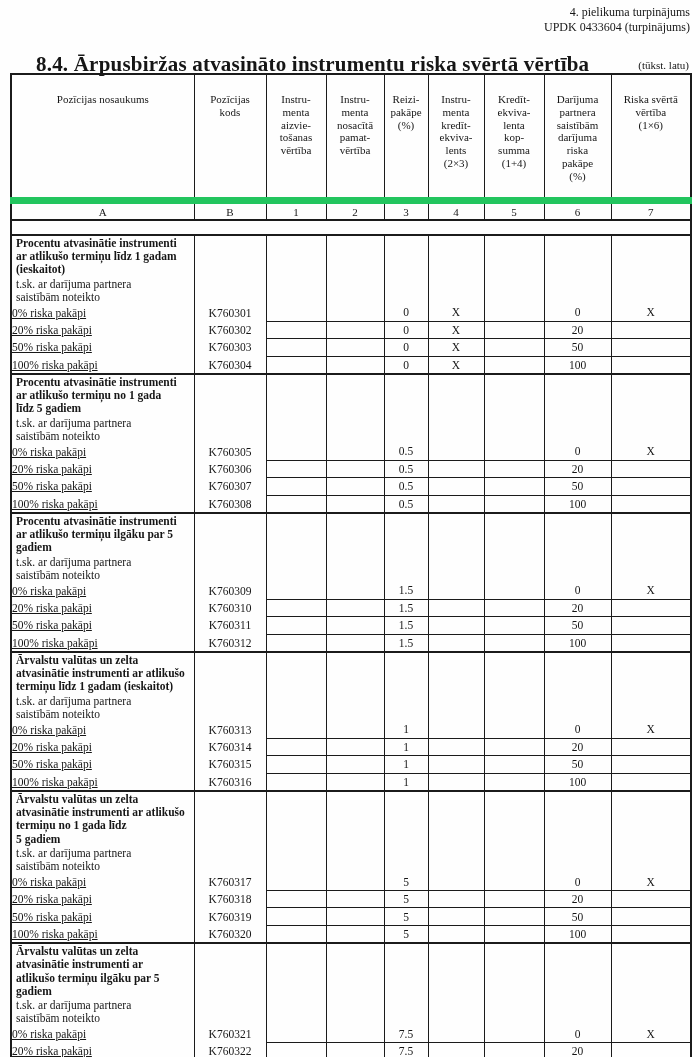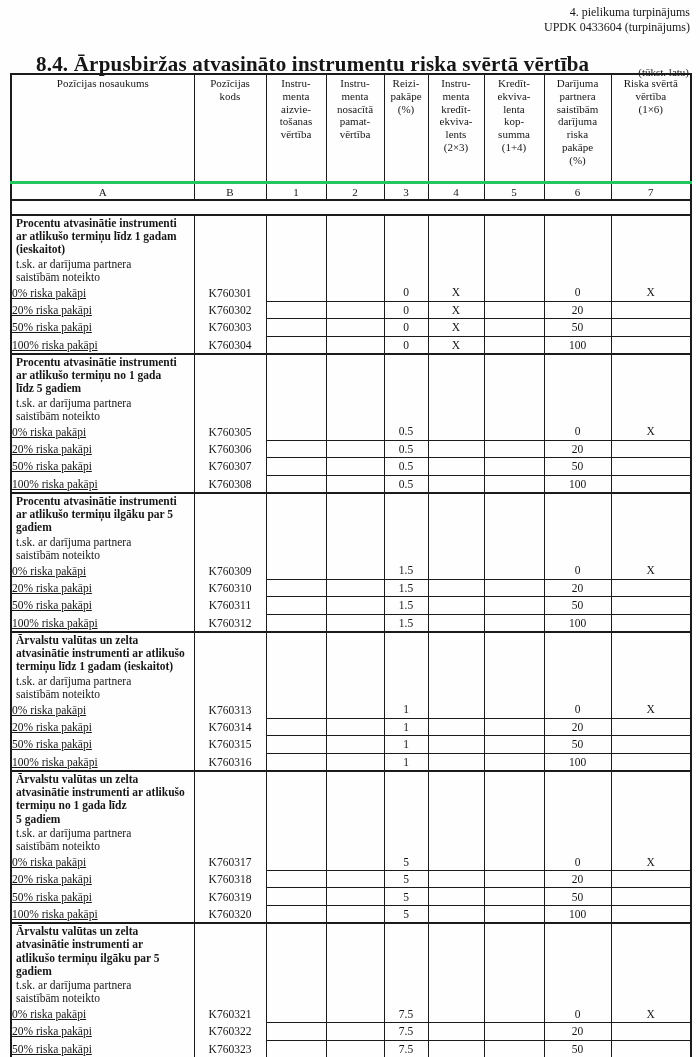--- a/index.html
+++ b/index.html
@@ -9,35 +9,35 @@
     overflow:hidden;
   }
   .top-right {
     position:absolute; top:5px; right:10px; text-align:right;
     font-size:12px; line-height:15px;
   }
   .title {
     position:absolute; top:36px; left:20px; margin:16px;
     font-size:21px; font-weight:700; letter-spacing:.2px;
   }
-  .units { position:absolute; top:59px; right:11px; font-size:11px;margin-top:7px; }
+  .units { position:absolute; top:59px; right:11px; font-size:11px; }
 
   table.form {
     position:absolute; top:73px; left:10px; width:680px;
     border-collapse:collapse; table-layout:fixed;
     border:2px solid #1b1b1b;
   }
   table.form th, table.form td {
     border-left:1px solid #1b1b1b; padding:0;
     vertical-align:top; font-weight:normal;
   }
   tr.hdr th {
     height:104px; text-align:center; font-size:11px; line-height:12.8px;
-    white-space:pre-line; padding-top:2px;
-    border-bottom:3px solid #22c55e;
+    white-space:pre-line; padding-top:18px;
+    border-bottom:7px solid #22c55e;
     font-family:Liberation Serif, serif;
   }
   tr.keys td {
     height:15px; text-align:center; font-size:11px; line-height:14px;
     vertical-align:middle; border-bottom:2px solid #1b1b1b;
   }
   tr.spacer td { height:13px; border-bottom:2px solid #1b1b1b; border-left:none; }
 
   tr.sec-head td { border-top:2px solid #1b1b1b;margin-top:25px; }
   .sec-name { font-weight:700; }

